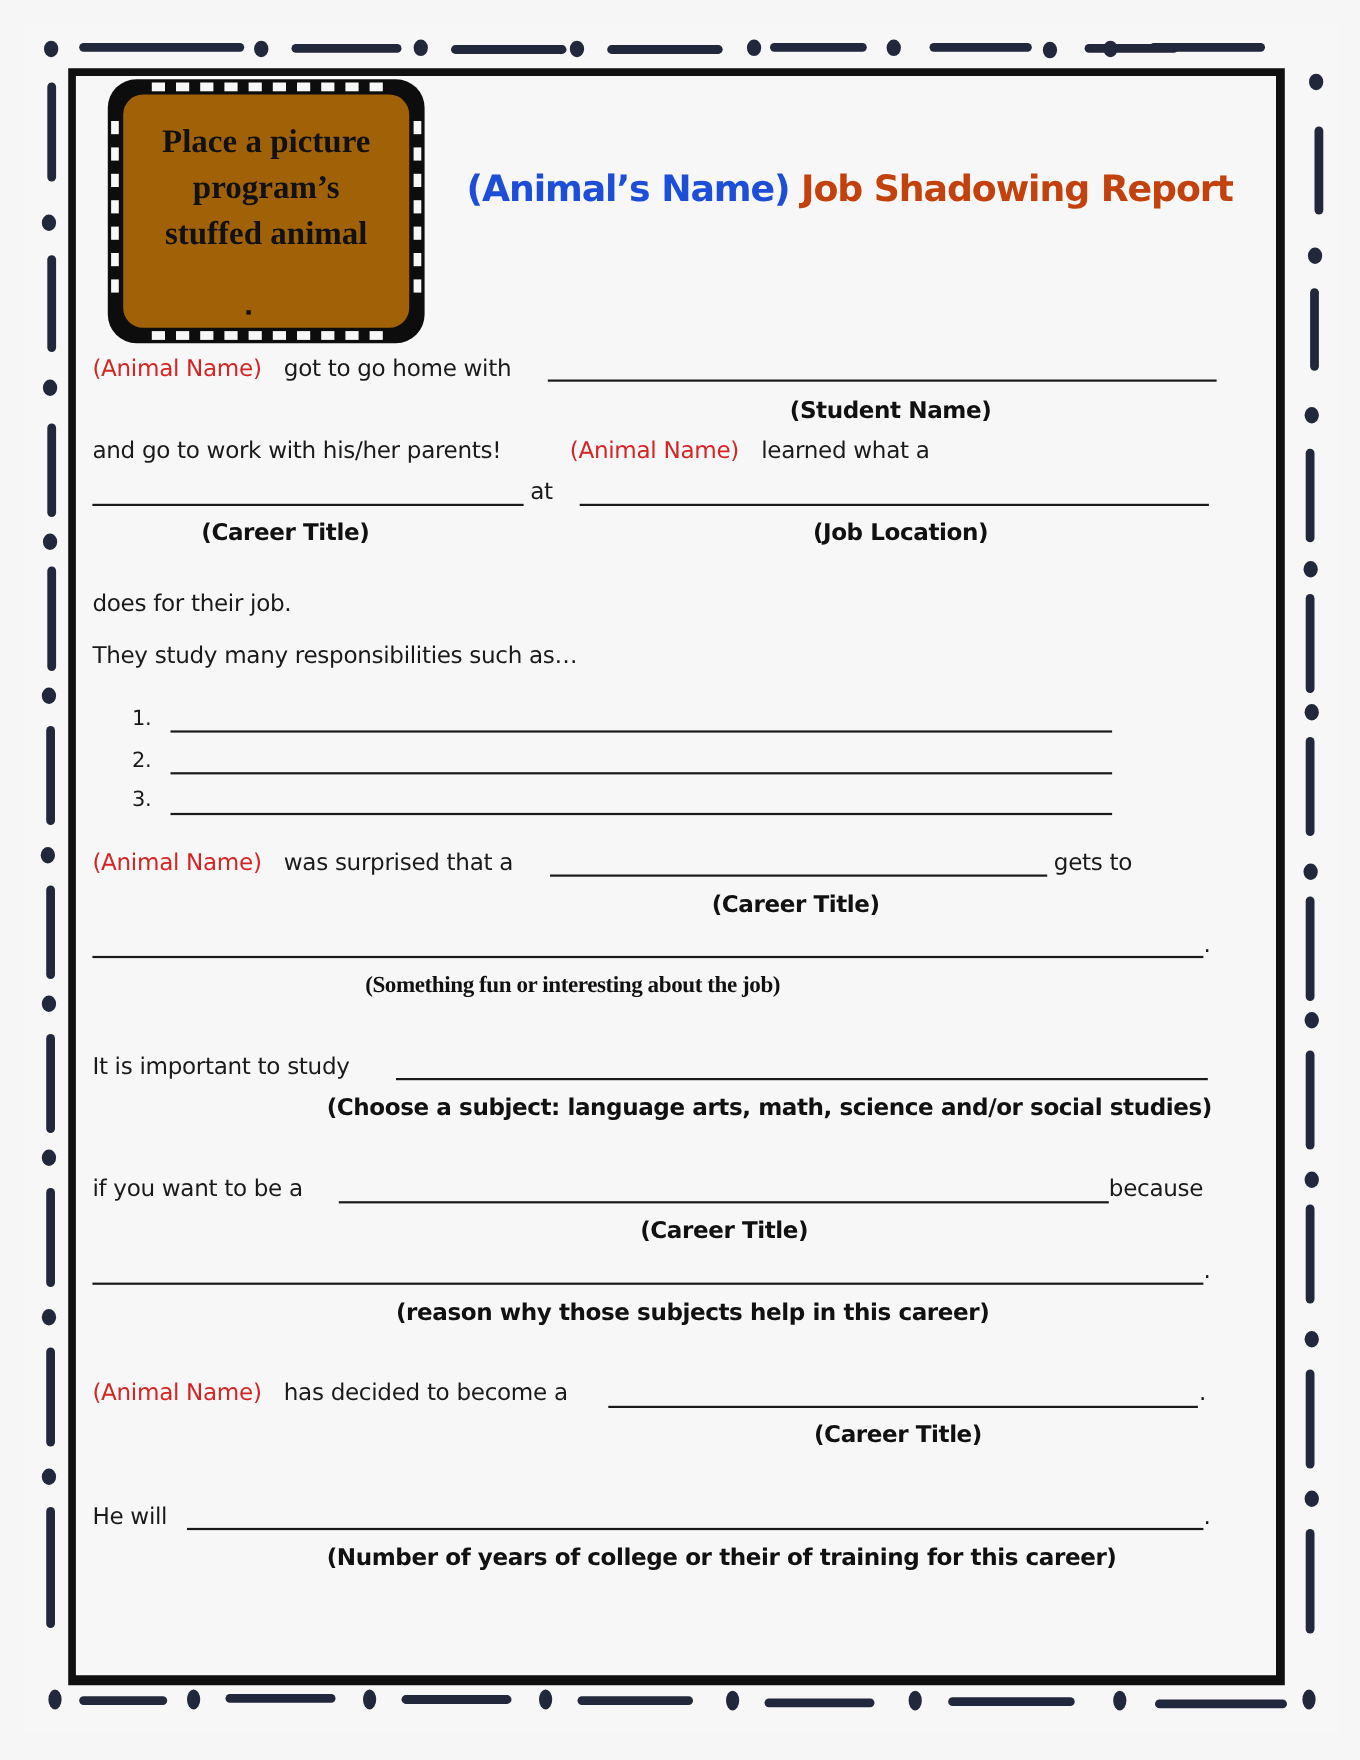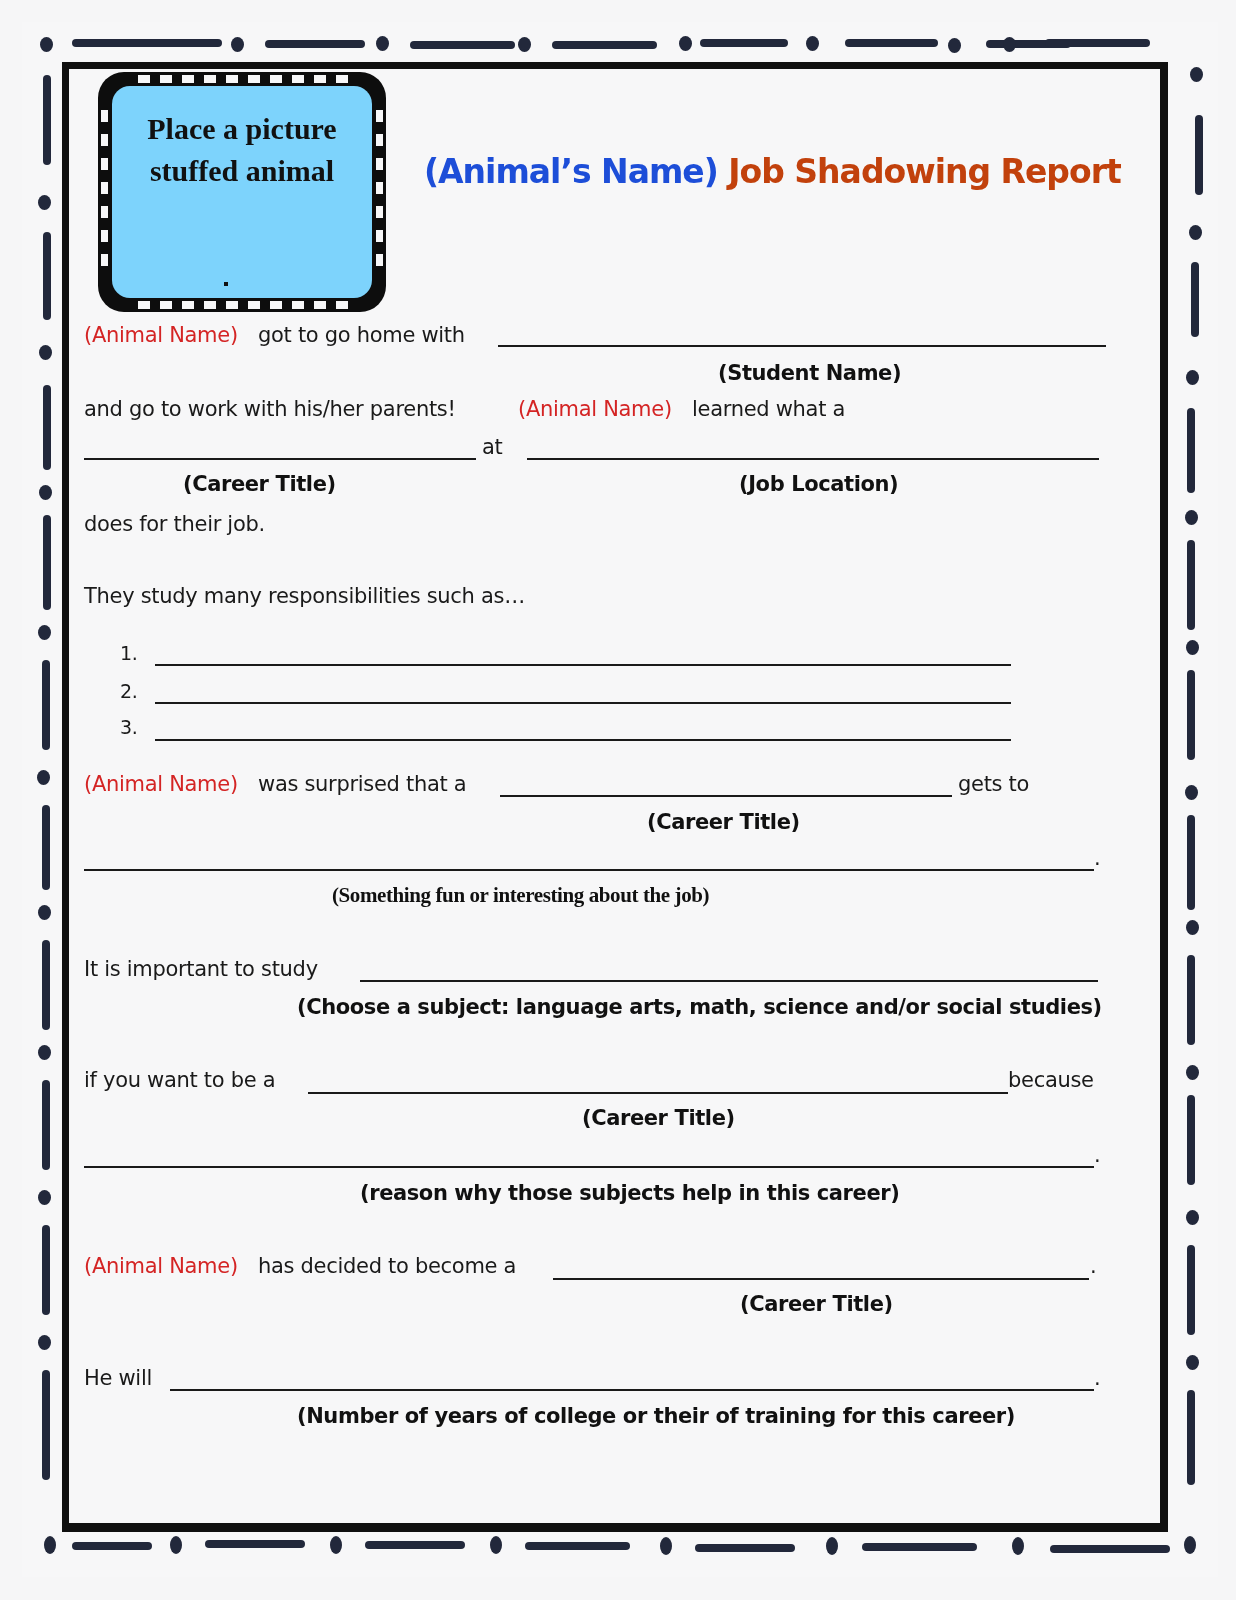--- a/index.html
+++ b/index.html
@@ -7,21 +7,21 @@
   .sheet{position:absolute;left:22px;top:22px;width:1196px;height:1555px;background:#f7f7f8;}
   
   .dd{position:absolute;background:#22283b;}
   .dot{position:absolute;width:13px;height:15px;border-radius:50%;background:#22283b;}
   .hdash{height:8px;border-radius:4px;}
   .vdash{width:8px;border-radius:4px;}
   
   .frame{position:absolute;left:62px;top:62px;width:1106px;height:1470px;border:7px solid #101010;border-right-width:8px;border-bottom-width:9px;box-sizing:border-box;}
   
   .picbox{position:absolute;left:98px;top:72px;width:288px;height:240px;background:#0d0d0d;border-radius:26px;}
-  .picbox-inner{position:absolute;left:14px;top:14px;right:14px;bottom:14px;background:#7dd3fc;border-radius:18px;}
+  .picbox-inner{position:absolute;left:14px;top:14px;right:14px;bottom:14px;background:#a16207;border-radius:18px;}
   .perf{position:absolute;background:#f7f7f8;}
   .pic-text{position:absolute;left:0;right:0;top:22px;text-align:center;font-family:"Liberation Serif",serif;font-weight:bold;font-size:30px;line-height:42px;color:#111;}
   .pic-dot{position:absolute;left:112px;top:196px;width:4px;height:4px;background:#111;}
   .title{position:absolute;left:424px;top:152px;font-family:"DejaVu Sans",sans-serif;font-weight:bold;font-size:33px;letter-spacing:-1px;white-space:nowrap;}
   .red{color:#1d4ed8;}
   .blk{color:#c2410c;}
   .txt{position:absolute;font-size:21px;color:#1a1a1a;white-space:nowrap;font-family:"DejaVu Sans",sans-serif;letter-spacing:-0.3px;}
   .red-txt{color:#d42424;}
   .lbl{position:absolute;font-size:21px;color:#111;font-weight:bold;white-space:nowrap;font-family:"DejaVu Sans",sans-serif;letter-spacing:-0.4px;}
   .line{position:absolute;height:2px;background:#1a1a1a;}
@@ -106,20 +106,21 @@
   <div class="dd hdash" style="left:1050px;top:1545px;width:120px;"></div>
   <div class="dot" style="left:1184px;top:1536px;width:12px;height:18px;"></div>
 </div>
 
 <div class="frame"></div>
 
 <div class="picbox">
   <div class="picbox-inner">
     <div class="pic-text">
       <div>Place a picture</div>
+      <div>program’s</div>
       <div>stuffed animal</div>
     </div>
     <div class="pic-dot"></div>
   </div>
 
   <div>
     <div class="perf" style="left:40px;top:3px;width:12px;height:8px;"></div>
     <div class="perf" style="left:62px;top:3px;width:12px;height:8px;"></div>
     <div class="perf" style="left:84px;top:3px;width:12px;height:8px;"></div>
     <div class="perf" style="left:106px;top:3px;width:12px;height:8px;"></div>
@@ -171,21 +172,21 @@
 <span class="txt" style="left:84px;top:397px;">and go to work with his/her parents!</span>
 <span class="txt red-txt" style="left:518px;top:397px;">(Animal Name)</span>
 <span class="txt" style="left:692px;top:397px;">learned what a</span>
 
 <div class="line" style="left:84px;top:458px;width:392px;"></div>
 <span class="txt" style="left:482px;top:435px;">at</span>
 <div class="line" style="left:527px;top:458px;width:572px;"></div>
 <span class="lbl" style="left:183px;top:472px;">(Career Title)</span>
 <span class="lbl" style="left:739px;top:472px;">(Job Location)</span>
 
-<span class="txt" style="left:84px;top:512px;">does for their job.</span>
+<span class="txt" style="left:84px;top:536px;">does for their job.</span>
 
 <span class="txt" style="left:84px;top:584px;">They study many responsibilities such as…</span>
 <span class="txt" style="left:120px;top:642px;font-size:19px;">1.</span>
 <div class="line" style="left:155px;top:664px;width:856px;"></div>
 <span class="txt" style="left:120px;top:680px;font-size:19px;">2.</span>
 <div class="line" style="left:155px;top:702px;width:856px;"></div>
 <span class="txt" style="left:120px;top:716px;font-size:19px;">3.</span>
 <div class="line" style="left:155px;top:739px;width:856px;"></div>
 
 <span class="txt red-txt" style="left:84px;top:772px;">(Animal Name)</span>

